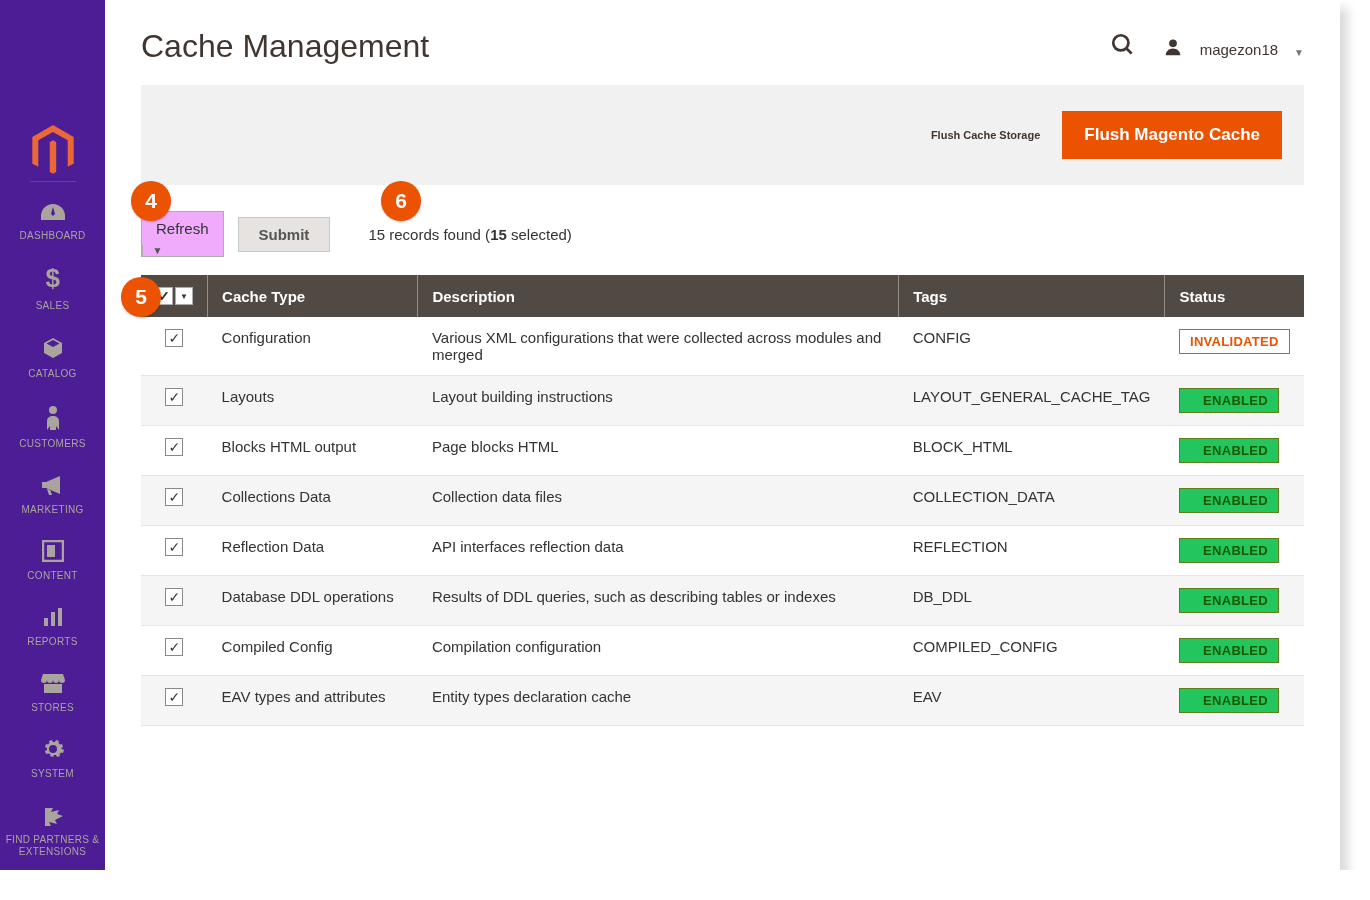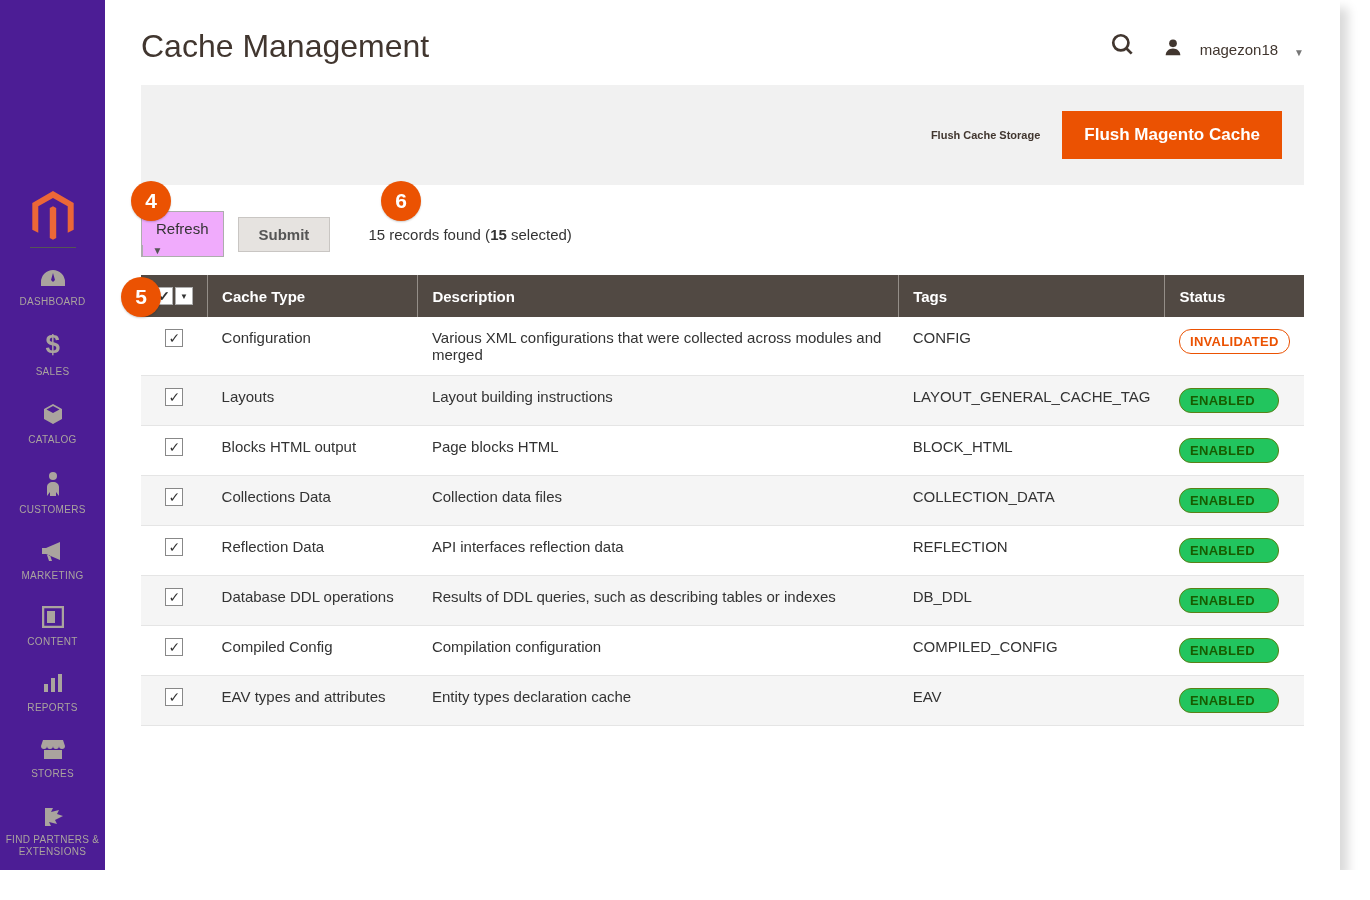--- a/index.html
+++ b/index.html
@@ -49,21 +49,21 @@
 .table tbody td { padding: 12px 14px; font-size: 15px; color: #333; vertical-align: top; }
 .col-check { width: 58px; text-align: center; }
 .col-type { width: 210px; }
 .col-desc { width: 480px; }
 .col-tags { width: 250px; }
 .col-status { width: 135px; }
 .checkbox { width: 18px; height: 18px; border: 1px solid #888; display: inline-flex; align-items: center; justify-content: center; font-size: 14px; color: #333; cursor: pointer; background:#fff;}
 .header-check { display: flex; gap: 2px; align-items: center; }
 .header-check .checkbox { border-color: #adadad; }
 .header-check .caret-box { width: 18px; height: 18px; background: #fff; border:1px solid #adadad; display:flex; align-items:center; justify-content:center; font-size:8px; color:#333;}
-.status-pill { display: inline-block; padding: 4px 10px; font-size: 13px; font-weight: 700; text-align: left; min-width: 100px; letter-spacing: 0.3px; border-radius: 12px; }
+.status-pill { display: inline-block; padding: 4px 10px; font-size: 13px; font-weight: 700; text-align: right; min-width: 100px; letter-spacing: 0.3px; }
 .status-enabled { background: #22c55e; border: 1px solid #5b8116; color: #185b00; }
 .status-invalidated { background: #fff; border: 1px solid #eb5202; color: #eb5202; }
 </style>
 </head>
 <body>
 
 <div class="app">
 
   <div class="sidebar">
     <div class="logo">
@@ -117,20 +117,26 @@
               <rect fill="currentColor" x="9" y="6" width="4" height="14"></rect>
               <rect fill="currentColor" x="16" y="2" width="4" height="18"></rect>
             </svg></span>
           <span class="nav-label">REPORTS</span>
         </div>
         <div class="nav-item">
           <span class="icon"><svg width="24" height="22" viewBox="0 0 24 22">
               <path fill="currentColor" d="M2 2h20l2 6a3 3 0 0 1-6 0 3 3 0 0 1-6 0 3 3 0 0 1-6 0 3 3 0 0 1-6 0zM3 12h18v9H3z"></path>
             </svg></span>
           <span class="nav-label">STORES</span>
+        </div>
+        <div class="nav-item">
+          <span class="icon"><svg width="22" height="22" viewBox="0 0 22 22">
+              <path fill="currentColor" d="M11 7a4 4 0 1 0 0 8 4 4 0 0 0 0-8zm9 4l2 1-1 3-2-.5a8 8 0 0 1-1.5 1.5l.5 2-3 1-1-2h-2l-1 2-3-1 .5-2A8 8 0 0 1 6 15.5L4 16l-1-3 2-1v-2l-2-1 1-3 2 .5A8 8 0 0 1 7.5 5L7 3l3-1 1 2h2l1-2 3 1-.5 2A8 8 0 0 1 18 6.5l2-.5 1 3-2 1z"></path>
+            </svg></span>
+          <span class="nav-label">SYSTEM</span>
         </div>
         <div class="nav-item">
           <span class="icon"><svg width="24" height="22" viewBox="0 0 24 22">
               <path fill="currentColor" d="M4 4h8l-2 4 8-2-2 4 6 2-8 4 2 4-8-2 2 4H4z"></path>
             </svg></span>
           <span class="nav-label">FIND PARTNERS &amp; EXTENSIONS</span>
         </div>
       </div>
   </div>
 

